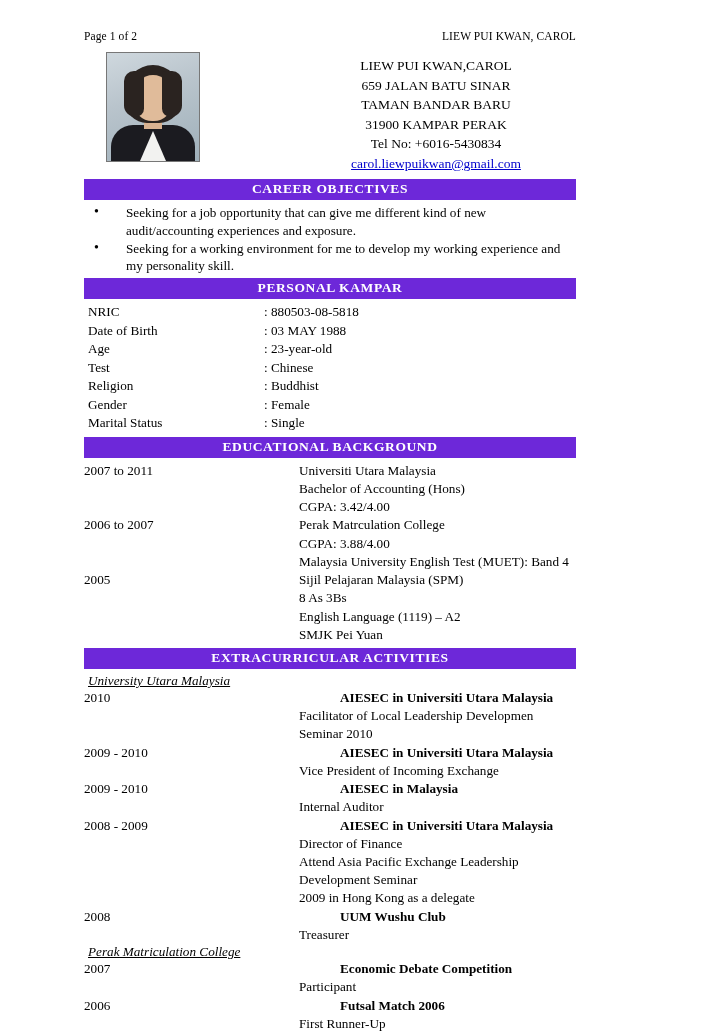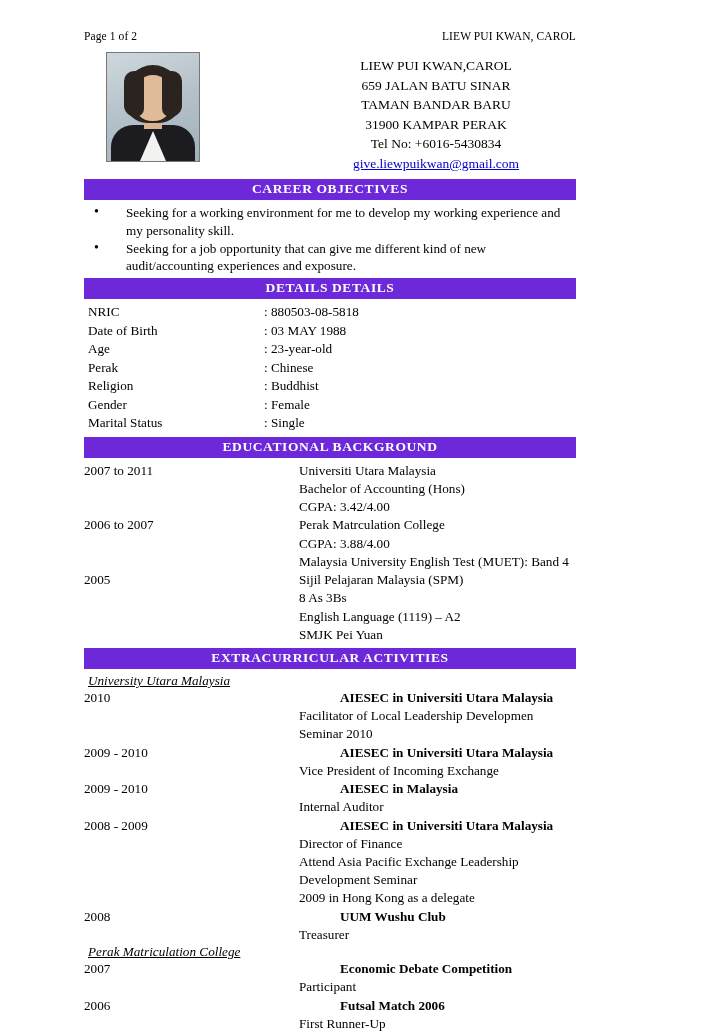--- a/index.html
+++ b/index.html
@@ -219,49 +219,49 @@
         <div class="hair-front-l"></div>
         <div class="hair-front-r"></div>
       </div>
     </div>
     <div class="contact-col">
       <div>LIEW PUI KWAN,CAROL</div>
       <div>659 JALAN BATU SINAR</div>
       <div>TAMAN BANDAR BARU</div>
       <div>31900 KAMPAR PERAK</div>
       <div>Tel No: +6016-5430834</div>
-      <div class="email">give.liewpuikwan@gmail.com</div>
+      <div class="email">carol.liewpuikwan@gmail.com</div>
     </div>
   </div>
 
   <div class="section-bar">CAREER OBJECTIVES</div>
 
   <ul class="bullets">
+    <li>Seeking for a job opportunity that can give me different kind of new audit/accounting experiences and exposure.</li>
     <li>Seeking for a working environment for me to develop my working experience and my personality skill.</li>
-    <li>Seeking for a job opportunity that can give me different kind of new audit/accounting experiences and exposure.</li>
   </ul>
 
-  <div class="section-bar">DETAILS DETAILS</div>
+  <div class="section-bar">PERSONAL KAMPAR</div>
 
   <table class="details">
     <tbody>
       <tr>
         <td class="label">NRIC</td>
         <td class="value">: 880503-08-5818</td>
       </tr>
       <tr>
         <td class="label">Date of Birth</td>
         <td class="value">: 03 MAY 1988</td>
       </tr>
       <tr>
         <td class="label">Age</td>
         <td class="value">: 23-year-old</td>
       </tr>
       <tr>
-        <td class="label">Perak</td>
+        <td class="label">Test</td>
         <td class="value">: Chinese</td>
       </tr>
       <tr>
         <td class="label">Religion</td>
         <td class="value">: Buddhist</td>
       </tr>
       <tr>
         <td class="label">Gender</td>
         <td class="value">: Female</td>
       </tr>

